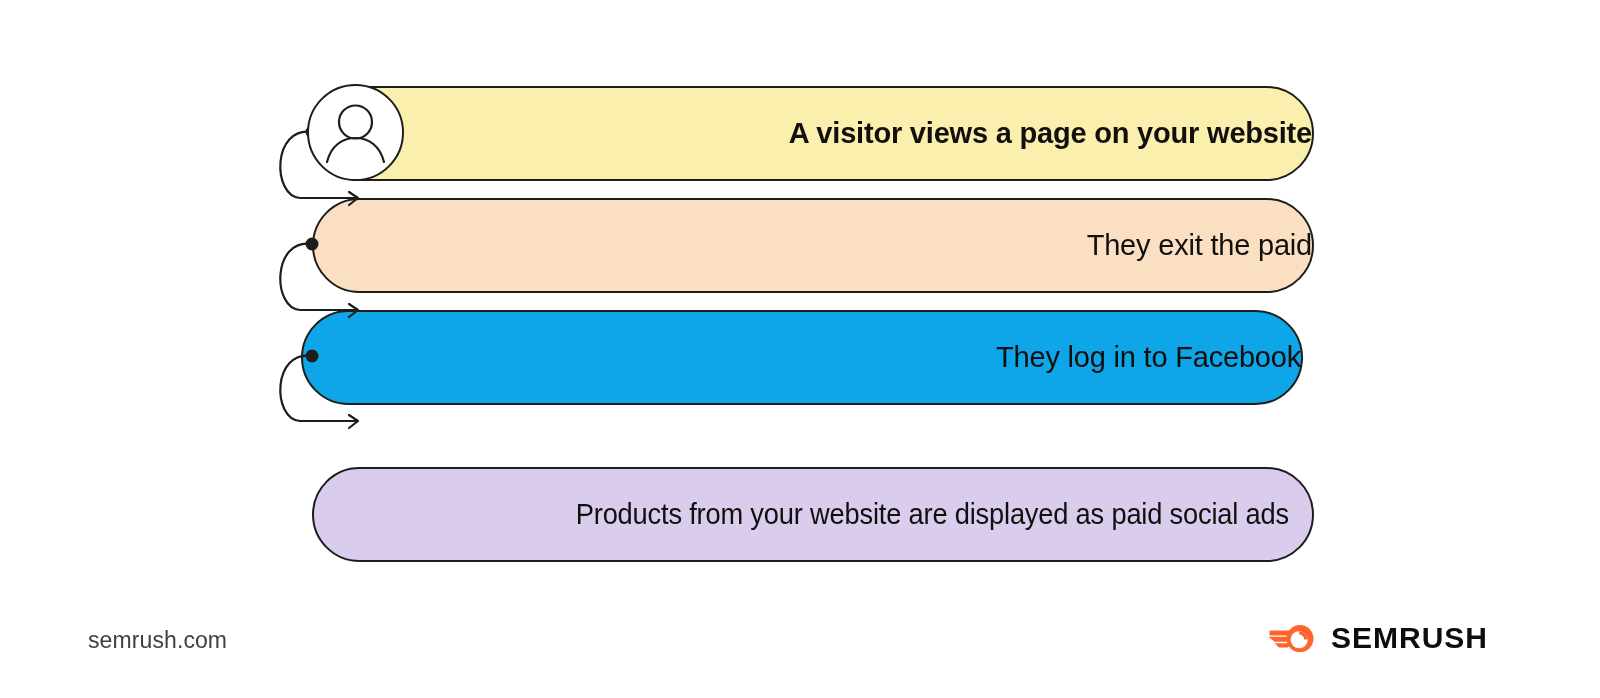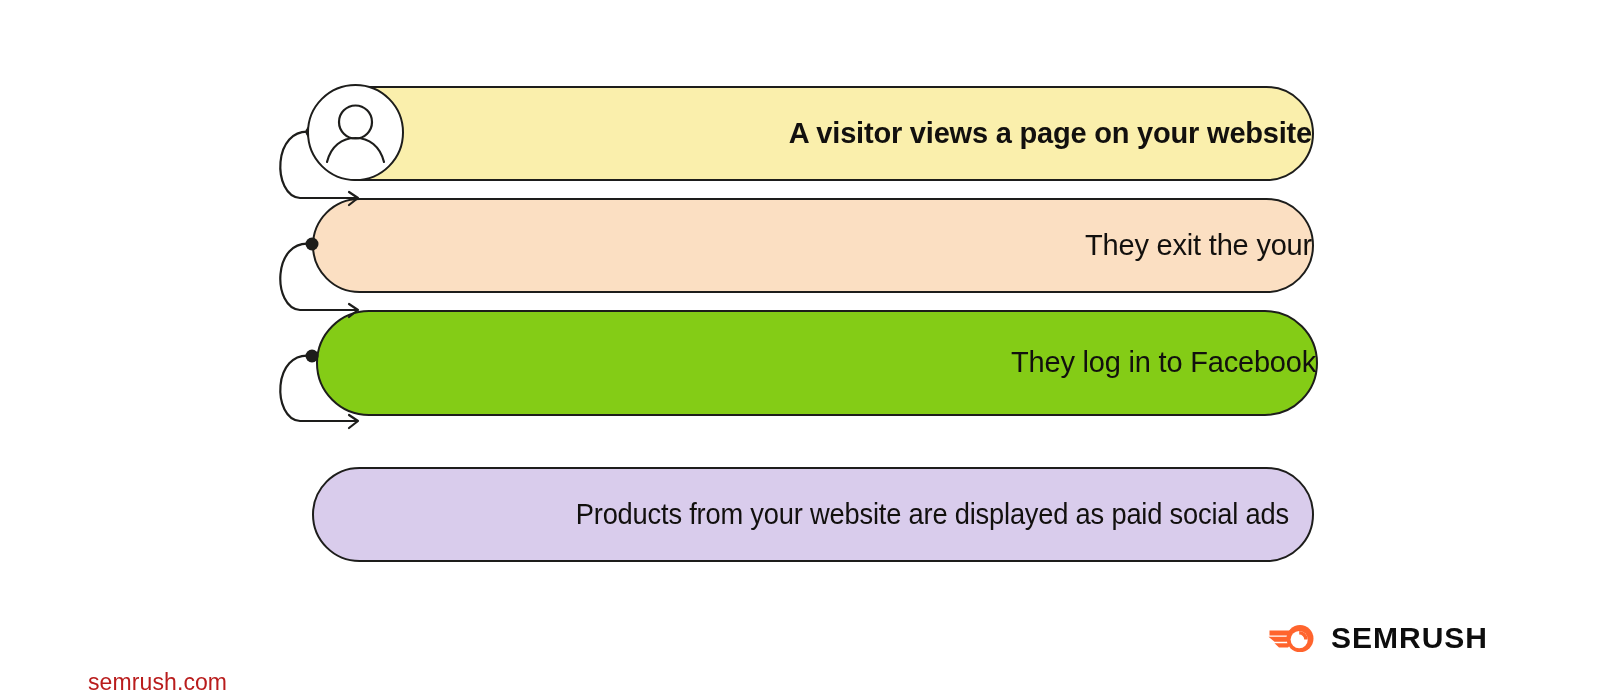--- a/index.html
+++ b/index.html
@@ -101,23 +101,22 @@
     top: 600px;
     width: 1600px;
     height: 98px;
   }
   #site-url {
     position: absolute;
     left: 88px;
     top: 27px;
     font-size: 23px;
     font-weight: 400;
-    color: #b91c1c;
+    color: #404040;
     letter-spacing: 0.1px;
-    margin-top: 42px;
   }
   #brand {
     position: absolute;
     right: 112px;
     top: 20px;
     display: flex;
     align-items: center;
     gap: 13px;
     text-align: center;
   }
@@ -157,24 +156,24 @@
         <circle cx="312" cy="244" r="6.5"></circle>
         <circle cx="312" cy="356" r="6.5"></circle>
       </g>
     </svg>
 
     <div class="bar b1" style="left:312px; top:86px; width:1002px; height:95px; background:#FAEFAC;">
       <span class="bar-label" style="font-weight: 700;">A visitor views a page on your website</span>
     </div>
 
     <div class="bar b2" style="left:312px; top:198px; width:1002px; height:95px; background:#FBDFC2;">
-      <span class="bar-label">They exit the your</span>
-    </div>
-
-    <div class="bar b3" style="left:316px; top:310px; width:1002px; height:106px; background:#84cc16;">
+      <span class="bar-label">They exit the paid</span>
+    </div>
+
+    <div class="bar b3" style="left:301px; top:310px; width:1002px; height:95px; background:#0ea5e9;">
       <span class="bar-label">They log in to Facebook</span>
     </div>
 
     <div class="bar b4" style="left:312px; top:421px; width:1002px; height:95px; background:#D9CCEC;margin-top:46px;">
       <span class="bar-label">Products from your website are displayed as paid social ads</span>
     </div>
 
     <div id="avatar">
       <svg width="93" height="93" viewBox="0 0 93 93" fill="none">
         <circle cx="46.5" cy="36" r="16.5" stroke="#1d1d1b" stroke-width="2.2" fill="none"></circle>

